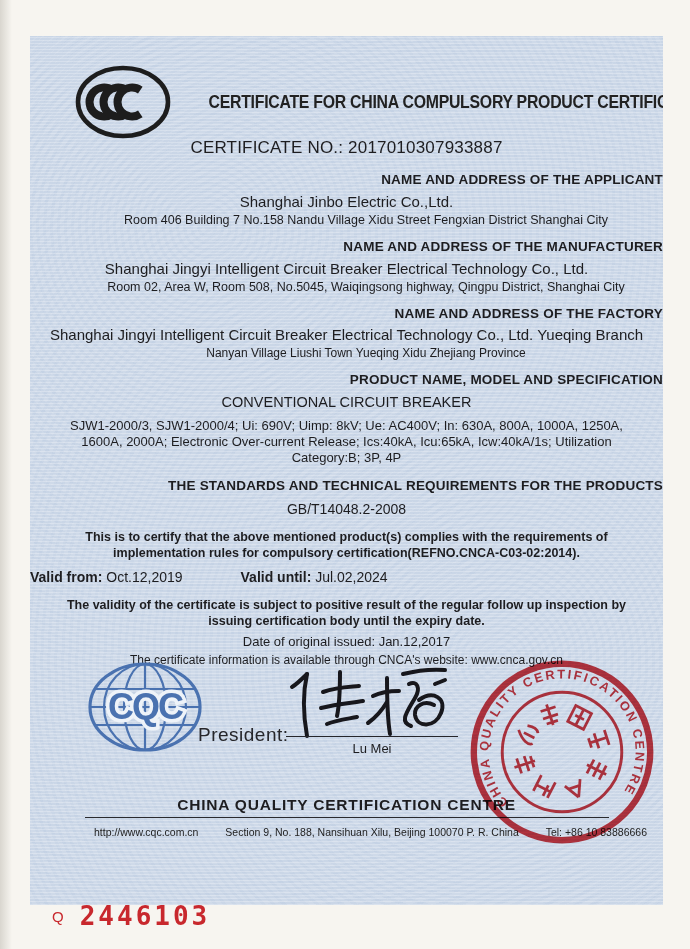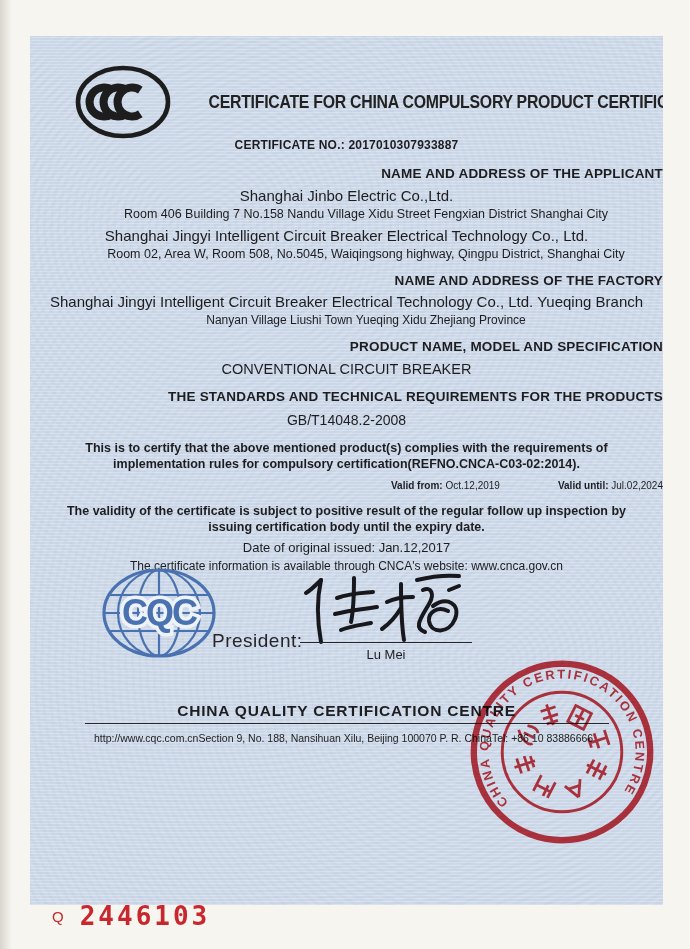--- a/index.html
+++ b/index.html
@@ -15,38 +15,38 @@
       repeating-linear-gradient(0deg, rgba(255,255,255,.25) 0 1px, rgba(0,0,0,0) 1px 3px),
       repeating-radial-gradient(circle at 28% 22%, rgba(120,152,196,.06) 0 3px, rgba(0,0,0,0) 3px 7px),
       repeating-radial-gradient(circle at 74% 72%, rgba(120,152,196,.06) 0 3px, rgba(0,0,0,0) 3px 7px);
     color:#1d1d20; text-align:center; overflow:hidden;
   }
   .hdr { display:flex; align-items:center; padding:26px 18px 0 42px; height:106px; }
   .ccc { flex:0 0 auto; }
   .title-wrap { flex:1 1 auto; }
   .title { display:block; font-size:18px; font-weight:700; letter-spacing:-.3px; white-space:nowrap;
     transform:scaleX(.88); transform-origin:50% 50%; color:#222; }
-  .certno { font-size:12px; font-weight:700; margin-top:-4px; letter-spacing:.2px; }
+  .certno { font-size:17px; font-weight:400; margin-top:-4px; letter-spacing:.2px; }
   .sec-h { font-size:13.5px; font-weight:700; letter-spacing:.2px;text-align:right; }
   .name  { font-size:15px; }
   .addr  { font-size:12.5px;padding-left:39px; }
   .spec  { font-size:13px; line-height:1.22; max-width:570px; margin:8px auto 0; }
   .bold-note { font-size:12.5px; font-weight:700; line-height:1.28; }
-  .valid-row { margin-top:8px; font-size:10px; display:flex; justify-content:flex-end; gap:58px; }
+  .valid-row { margin-top:8px; font-size:14px; display:flex; justify-content:flex-start; gap:58px; }
   .valid-row b { font-weight:700; }
-  .sig-band { position:relative; height:116px; margin-top:5px;margin-left:14px; }
+  .sig-band { position:relative; height:116px; margin-top:5px; }
   .cqc-logo { position:absolute; left:55px; top:-14px; }
   .president { position:absolute; left:168px; top:52px; font-size:19px; letter-spacing:.5px; color:#26262a; }
   .sig { position:absolute; left:253px; top:-10px; }
   .sig-line { position:absolute; left:256px; top:64px; width:172px; border-top:1.6px solid #26262a; }
   .sig-name { position:absolute; left:256px; top:69px; width:172px; text-align:center; font-size:13px; }
   .stamp { position:absolute; left:434px; top:618px; mix-blend-mode:multiply; opacity:.93; }
   .org { font-size:15.5px; font-weight:700; letter-spacing:.8px; margin-top:8px; }
   .rule { width:524px; margin:3px auto 0; border-top:1.6px solid #2a2a2e; }
-  .f-row { display:flex; align-items:baseline;
+  .f-row { display:flex; justify-content:space-between; align-items:baseline;
     padding:8px 16px 0 64px; font-size:10.5px; color:#222; }
   .serial { position:absolute; left:52px; top:901px; color:#c8282d; display:flex; gap:16px; align-items:flex-start; }
   .serial .q { font-size:15px; margin-top:7px; }
   .serial .num { font-family:"DejaVu Sans Mono", monospace; font-size:26px; font-weight:700; letter-spacing:3px; }
 </style>
 </head>
 <body>
 
 <div class="page">
   <div class="cert">
@@ -65,29 +65,31 @@
 
     <div class="certno">
       <span>CERTIFICATE NO.:</span>
       <span>2017010307933887</span>
     </div>
 
     <div class="sec-h" style="margin-top:14px">NAME AND ADDRESS OF THE APPLICANT</div>
     <div class="name" style="margin-top:6px">Shanghai Jinbo Electric Co.,Ltd.</div>
     <div class="addr" style="margin-top:3px">Room 406 Building 7 No.158 Nandu Village Xidu Street Fengxian District Shanghai City</div>
 
+    <div class="sec-h" style="margin-top:12px">NAME AND ADDRESS OF THE MANUFACTURER</div>
     <div class="name" style="margin-top:6px">Shanghai Jingyi Intelligent Circuit Breaker Electrical Technology Co., Ltd.</div>
     <div class="addr" style="margin-top:3px">Room 02, Area W, Room 508, No.5045, Waiqingsong highway, Qingpu District, Shanghai City</div>
 
     <div class="sec-h" style="margin-top:12px">NAME AND ADDRESS OF THE FACTORY</div>
     <div class="name" style="margin-top:5px;max-width:600px;margin-left:auto;margin-right:auto;line-height:1.2">Shanghai Jingyi Intelligent Circuit Breaker Electrical Technology Co., Ltd. Yueqing Branch</div>
     <div class="addr" style="margin-top:2px;font-size:12px">Nanyan Village Liushi Town Yueqing Xidu Zhejiang Province</div>
 
     <div class="sec-h" style="margin-top:12px">PRODUCT NAME, MODEL AND SPECIFICATION</div>
     <div class="name" style="margin-top:7px;font-size:14.5px">CONVENTIONAL CIRCUIT BREAKER</div>
+    <div class="spec">SJW1-2000/3, SJW1-2000/4; Ui: 690V; Uimp: 8kV; Ue: AC400V; In: 630A, 800A, 1000A, 1250A, 1600A, 2000A; Electronic Over-current Release; Ics:40kA, Icu:65kA, Icw:40kA/1s; Utilization Category:B; 3P, 4P</div>
 
     <div class="sec-h" style="margin-top:12px">THE STANDARDS AND TECHNICAL REQUIREMENTS FOR THE PRODUCTS</div>
     <div class="name" style="margin-top:8px;font-size:14px">GB/T14048.2-2008</div>
 
     <div class="bold-note" style="margin-top:12px;max-width:575px;margin-left:auto;margin-right:auto">This is to certify that the above mentioned product(s) complies with the requirements of implementation rules for compulsory certification(REFNO.CNCA-C03-02:2014).</div>
 
     <div class="valid-row">
       <span><b>Valid from:</b> <span>Oct.12,2019</span></span>
       <span><b>Valid until:</b> <span>Jul.02,2024</span></span>
     </div>

